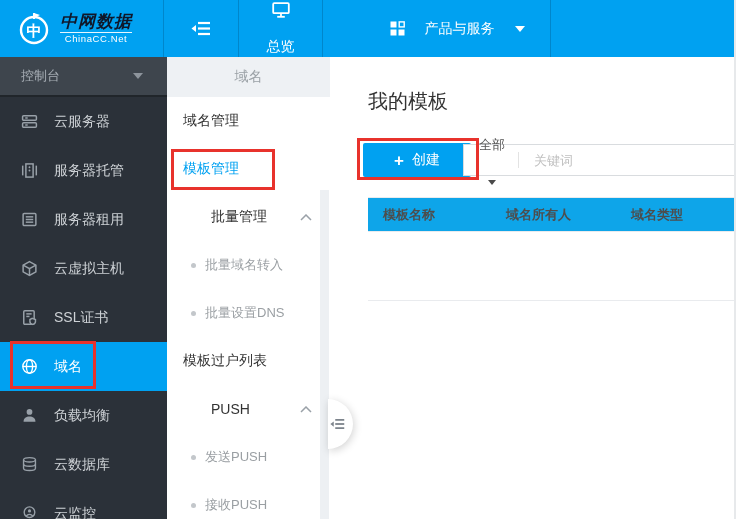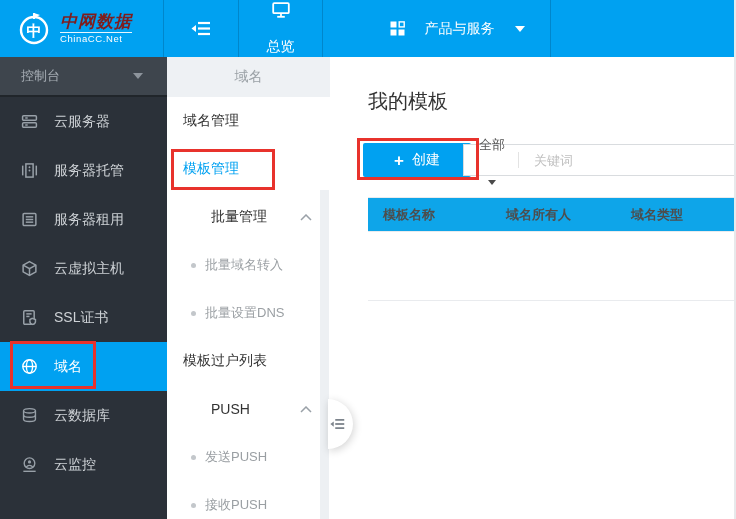--- a/index.html
+++ b/index.html
@@ -5,22 +5,22 @@
   html,body{margin:0;padding:0;}
   body{font-family:"Liberation Sans","DejaVu Sans",sans-serif;}
   .page{position:relative;width:736px;height:519px;overflow:hidden;background:#fff;}
 
   
   .topbar{position:absolute;left:0;top:0;width:736px;height:57px;background:#00a1f1;display:flex;align-items:stretch;z-index:10;}
   .tb-sec{display:flex;align-items:center;justify-content:center;}
   .tb-sep{border-left:1px solid rgba(0,40,70,.22);}
   .tb-logo{width:163px;justify-content:flex-start;padding-left:16px;box-sizing:border-box;gap:8px;}
   .brand-col{display:flex;flex-direction:column;line-height:1.05;}
-  .brand-cn{color:#7f1d1d;font-size:17px;font-weight:bold;font-style:italic;letter-spacing:1px;}
-  .brand-en{color:#fff;font-size:9.5px;letter-spacing:.6px;border-top:1px solid rgba(255,255,255,.9);margin-top:2px;padding-top:1px;}
+  .brand-cn{color:#0f172a;font-size:17px;font-weight:bold;font-style:italic;letter-spacing:1px;}
+  .brand-en{color:#fff;font-size:9.5px;letter-spacing:.6px;border-top:1px solid rgba(255,255,255,.9);margin-top:2px;padding-top:1px;text-align:center;}
   .tb-collapse{width:74px;cursor:pointer;}
   .tb-overview{width:83px;gap:20px;cursor:pointer;flex-direction:column;}
   .tb-products{width:186px;gap:20px;cursor:pointer;padding-left:41px;}
   .tb-label{color:#fff;font-size:14px;}
   .caret-down{width:0;height:0;border-left:5px solid transparent;border-right:5px solid transparent;border-top:6px solid #fff;display:inline-block;}
 
   
   .sidebar{position:absolute;left:0;top:57px;width:167px;height:462px;background:#2b3139;z-index:5;}
   .console{height:40px;background:#3e454d;border-bottom:2px solid #20252a;display:flex;align-items:center;justify-content:space-between;padding:0 24px 0 21px;box-sizing:border-box;cursor:pointer;}
   .console-label{color:#a9b0b7;font-size:13px;}
@@ -171,20 +171,27 @@
     </div>
     <div class="s-item active">
       <svg width="17" height="17" viewBox="0 0 16 16" fill="none" stroke="#ffffff" stroke-width="1.3">
         <circle cx="8" cy="8" r="6.3"></circle>
           <ellipse cx="8" cy="8" rx="2.9" ry="6.3"></ellipse>
           <line x1="1.7" y1="8" x2="14.3" y2="8"></line>
       </svg>
       <span class="lbl">域名</span>
     </div>
     <div class="s-item">
+      <svg width="17" height="17" viewBox="0 0 16 16">
+        <circle cx="8" cy="4.6" r="2.7" fill="#98a0a8"></circle>
+        <path d="M2.4 13.8 C2.4 10.6 4.9 9 8 9 C11.1 9 13.6 10.6 13.6 13.8 Z" fill="#98a0a8"></path>
+      </svg>
+      <span class="lbl">负载均衡</span>
+    </div>
+    <div class="s-item">
       <svg width="17" height="17" viewBox="0 0 16 16" fill="none" stroke="#98a0a8" stroke-width="1.3">
         <ellipse cx="8" cy="3.6" rx="5.6" ry="2.1"></ellipse>
         <path d="M2.4 3.6 V7.6 C2.4 8.8 4.9 9.7 8 9.7 C11.1 9.7 13.6 8.8 13.6 7.6 V3.6"></path>
         <path d="M2.4 7.6 V11.6 C2.4 12.8 4.9 13.7 8 13.7 C11.1 13.7 13.6 12.8 13.6 11.6 V7.6"></path>
       </svg>
       <span class="lbl">云数据库</span>
     </div>
     <div class="s-item">
       <svg width="17" height="17" viewBox="0 0 16 16" fill="none" stroke="#98a0a8" stroke-width="1.3">
         <circle cx="8" cy="6.8" r="5"></circle>

